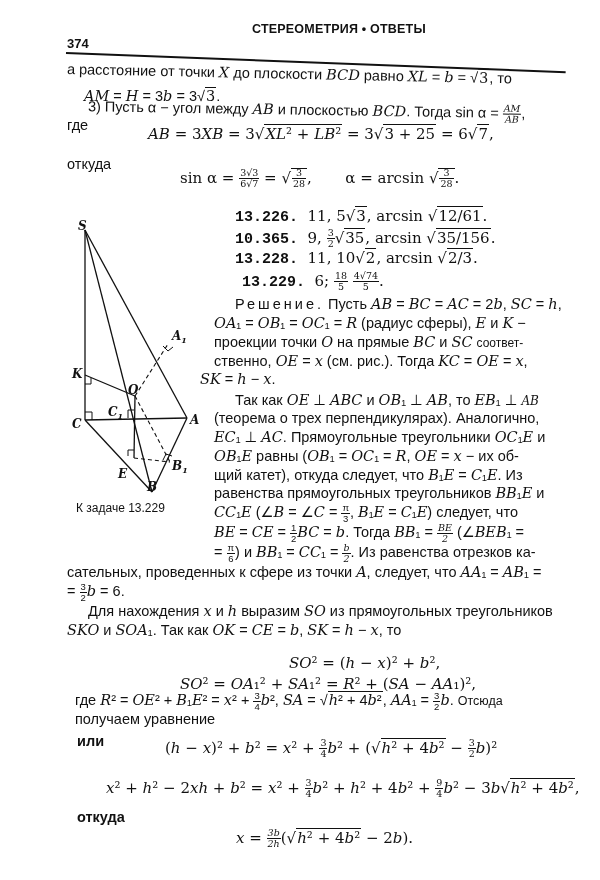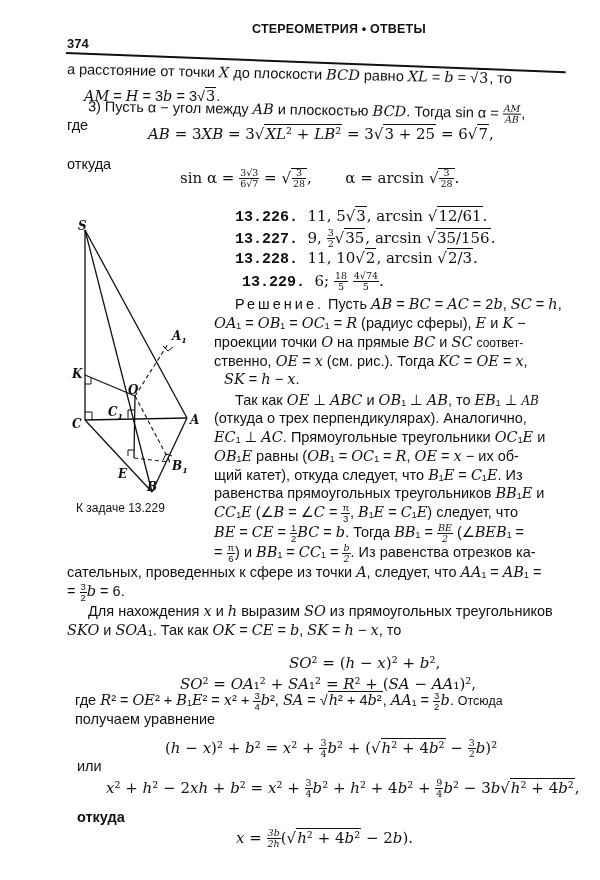--- a/index.html
+++ b/index.html
@@ -47,21 +47,21 @@
 <div class="abs t" style="left:67px; top:155px;">откуда</div>
 <div class="abs eq" style="left:180px; top:168px;">
   sin α = <span class="frac"><span class="n">3√3</span><span class="d">6√7</span></span> = √<span class="sq"><span class="frac" style="border:0"><span class="n">3</span><span class="d">28</span></span></span>,
   &nbsp;&nbsp;&nbsp;&nbsp;&nbsp; α = arcsin √<span class="sq"><span class="frac"><span class="n">3</span><span class="d">28</span></span></span>.
 </div>
 
 <div class="abs ans" style="left:235px; top:207px;">
   <b>13.226.</b>&nbsp; 11, 5√<span class="sq">3</span>, arcsin √<span class="sq">12/61</span>.
 </div>
 <div class="abs ans" style="left:235px; top:228px;">
-  <b>13.227.</b>&nbsp; 9, <span class="frac"><span class="n">3</span><span class="d">2</span></span>√<span class="sq">35</span>, arcsin √<span class="sq">35/156</span>.
+  <b>10.365.</b>&nbsp; 9, <span class="frac"><span class="n">3</span><span class="d">2</span></span>√<span class="sq">35</span>, arcsin √<span class="sq">35/156</span>.
 </div>
 <div class="abs ans" style="left:235px; top:249px;">
   <b>13.228.</b>&nbsp; 11, 10√<span class="sq">2</span>, arcsin √<span class="sq">2/3</span>.
 </div>
 <div class="abs ans" style="left:235px; top:271px;margin-left:7px;">
   <b>13.229.</b>&nbsp; 6; <span class="frac"><span class="n">18</span><span class="d">5</span></span> <span class="frac"><span class="n">4√74</span><span class="d">5</span></span>.
 </div>
 
 <svg class="abs" style="left:60px; top:220px;" width="150" height="280" viewBox="0 0 150 280">
   <g stroke="#111" stroke-width="1.3" fill="none">
@@ -107,28 +107,28 @@
 </div>
 <div class="abs t" style="left:214px; top:314px;">
   <span class="m">OA</span>₁ = <span class="m">OB</span>₁ = <span class="m">OC</span>₁ = <span class="m">R</span> (радиус сферы), <span class="m">E</span> и <span class="m">K</span> −
 </div>
 <div class="abs t" style="left:214px; top:333px;">
   проекции точки <span class="m">O</span> на прямые <span class="m">BC</span> и <span class="m">SC</span> <span style="font-size:12px">соответ-</span>
 </div>
 <div class="abs t" style="left:214px; top:352px;">
   ственно, <span class="m">OE</span> = <span class="m">x</span> (см. рис.). Тогда <span class="m">KC</span> = <span class="m">OE</span> = <span class="m">x</span>,
 </div>
-<div class="abs t" style="left:224px; top:370px;">
+<div class="abs t" style="left:200px; top:370px;">
   <span class="m">SK</span> = <span class="m">h</span> − <span class="m">x</span>.
 </div>
 <div class="abs t" style="left:235px; top:391px;">
   Так как <span class="m">OE</span> ⊥ <span class="m">ABC</span> и <span class="m">OB</span>₁ ⊥ <span class="m">AB</span>, то <span class="m">EB</span>₁ ⊥ <span class="m" style="font-size:12px">AB</span>
 </div>
 <div class="abs t" style="left:214px; top:409px;">
-  (откуда о трех перпендикулярах). Аналогично,
+  (теорема о трех перпендикулярах). Аналогично,
 </div>
 <div class="abs t" style="left:214px; top:428px;">
   <span class="m">EC</span>₁ ⊥ <span class="m">AC</span>. Прямоугольные треугольники <span class="m">OC</span>₁<span class="m">E</span> и
 </div>
 <div class="abs t" style="left:214px; top:447px;">
   <span class="m">OB</span>₁<span class="m">E</span> равны (<span class="m">OB</span>₁ = <span class="m">OC</span>₁ = <span class="m">R</span>, <span class="m">OE</span> = <span class="m">x</span> − их об-
 </div>
 <div class="abs t" style="left:214px; top:466px;">
   щий катет), откуда следует, что <span class="m">B</span>₁<span class="m">E</span> = <span class="m">C</span>₁<span class="m">E</span>. Из
 </div>
@@ -166,21 +166,21 @@
 
 <div class="abs t" style="left:75px; top:691px;">
   где <span class="m">R</span>² = <span class="m">OE</span>² + <span class="m">B</span>₁<span class="m">E</span>² = <span class="m">x</span>² + <span class="frac"><span class="n">3</span><span class="d">4</span></span><span class="m">b</span>², <span class="m">SA</span> = √<span class="sq"><span class="m">h</span>² + 4<span class="m">b</span>²</span>, <span class="m">AA</span>₁ = <span class="frac"><span class="n">3</span><span class="d">2</span></span><span class="m">b</span>. <span style="font-size:12.5px">Отсюда</span>
 </div>
 <div class="abs t" style="left:75px; top:710px;">получаем уравнение</div>
 
 <div class="abs eq" style="left:165px; top:738px;">
   (<span class="m">h</span> − <span class="m">x</span>)² + <span class="m">b</span>² = <span class="m">x</span>² + <span class="frac"><span class="n">3</span><span class="d">4</span></span><span class="m">b</span>² + (√<span class="sq"><span class="m">h</span>² + 4<span class="m">b</span>²</span> − <span class="frac"><span class="n">3</span><span class="d">2</span></span><span class="m">b</span>)²
 </div>
 
-<div class="abs t" style="left:77px; top:757px; font-weight:normal;">или</div>
+<div class="abs t" style="left:77px; top:732px; font-weight:bold;">или</div>
 
 <div class="abs eq" style="left:106px; top:778px;">
   <span class="m">x</span>² + <span class="m">h</span>² − 2<span class="m">xh</span> + <span class="m">b</span>² = <span class="m">x</span>² + <span class="frac"><span class="n">3</span><span class="d">4</span></span><span class="m">b</span>² + <span class="m">h</span>² + 4<span class="m">b</span>² + <span class="frac"><span class="n">9</span><span class="d">4</span></span><span class="m">b</span>² − 3<span class="m">b</span>√<span class="sq"><span class="m">h</span>² + 4<span class="m">b</span>²</span>,
 </div>
 
 <div class="abs t" style="left:77px; top:808px; font-weight:bold;">откуда</div>
 
 <div class="abs eq" style="left:236px; top:828px;">
   <span class="m">x</span> = <span class="frac m"><span class="n">3b</span><span class="d">2h</span></span>(√<span class="sq"><span class="m">h</span>² + 4<span class="m">b</span>²</span> − 2<span class="m">b</span>).
 </div>

